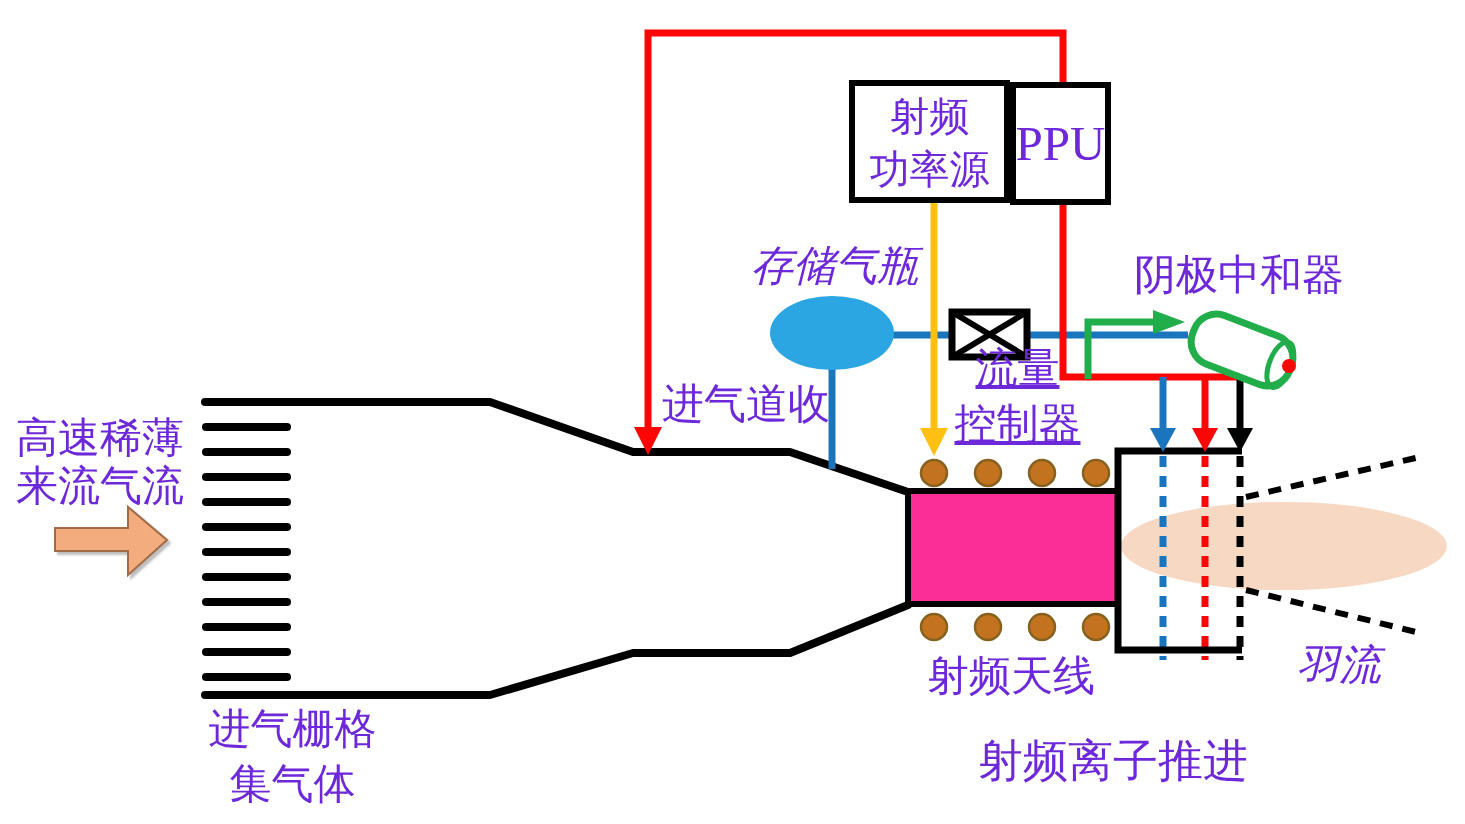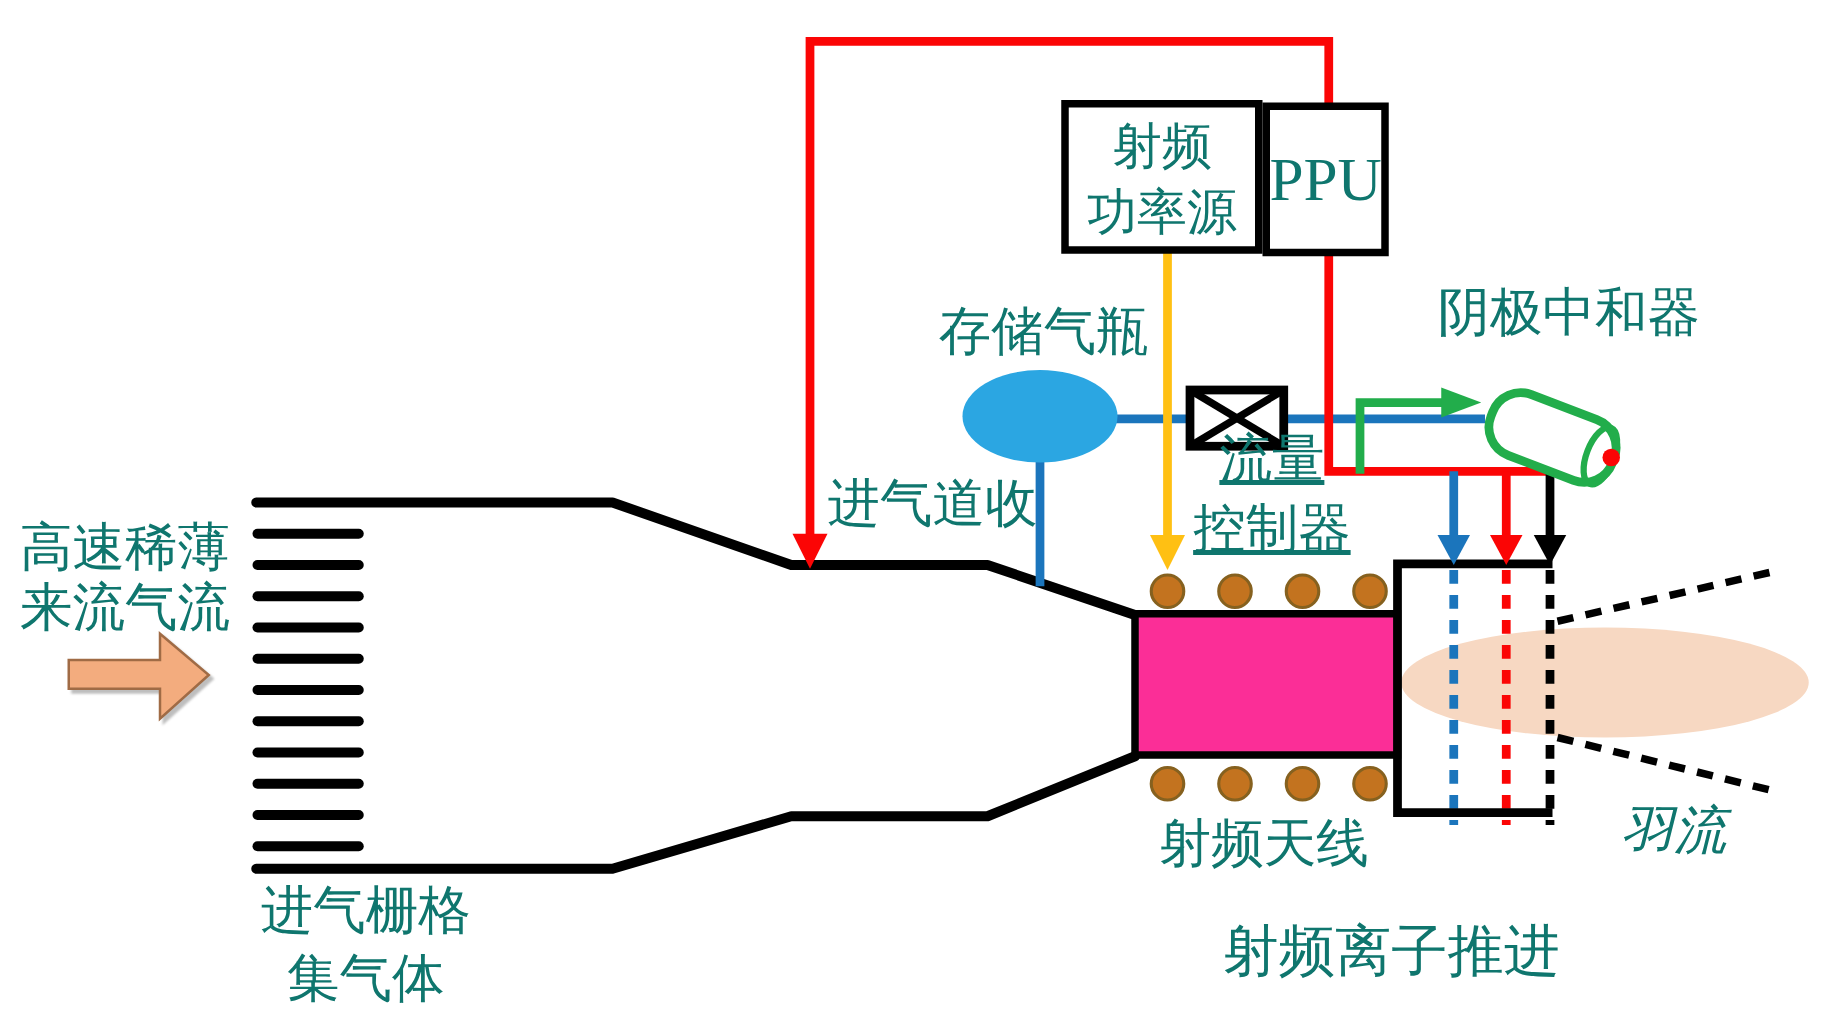--- a/index.html
+++ b/index.html
@@ -1,19 +1,19 @@
 <!DOCTYPE html>
 <html style="--black: #000000; --red: #FB0505; --blue: #1B75BC; --green: #22AD4B; --yellow: #FFC013; --magenta: #FB2E97; --bottle_blue: #2BA6E2; --coil_brown: #C3731F; --coil_edge: #86611F; --plume: #F7D8C2; --flow_arrow: #F3AC7E; --flow_arrow_edge: #A06B45;"><head>
 <meta charset="utf-8">
 <style>
   html,body{margin:0;padding:0;background:#ffffff;}
   .stage{position:relative;width:1465px;height:824px;background:#fff;overflow:hidden;
          font-family:"Liberation Serif","DejaVu Serif",serif;}
   .stage svg{position:absolute;left:0;top:0;}
-  .lbl{position:absolute;color:#0f766e;font-size:42px;line-height:1.1;white-space:nowrap;
+  .lbl{position:absolute;color:#6d28d9;font-size:42px;line-height:1.1;white-space:nowrap;
        font-family:"Liberation Serif","DejaVu Serif",serif;}
   .center{text-align:center;}
   
   .nf{fill:none}
   .sb{stroke:var(--black)} .sr{stroke:var(--red)} .sl{stroke:var(--blue)}
   .sg{stroke:var(--green)} .sy{stroke:var(--yellow)}
   .fb{fill:var(--black)} .fr{fill:var(--red)} .fl{fill:var(--blue)} .fg{fill:var(--green)}
   .fy{fill:var(--yellow)} .fw{fill:#ffffff}
   .fmag{fill:var(--magenta)}
   .fcoil{fill:var(--coil_brown);stroke:var(--coil_edge);stroke-width:2.5}
@@ -123,35 +123,35 @@
   </div>
 
 
   <div class="lbl center" style="left:195px;top:702px;width:195px;line-height:55px;">
     <div>进气栅格</div>
     <div>集气体</div>
   </div>
 
   <div class="lbl" style="left:662px;top:381px;">进气道收</div>
 
-  <div class="lbl" style="left:751px;top:243px;">存储气瓶</div>
+  <div class="lbl" style="left:751px;top:243px;font-style:italic;">存储气瓶</div>
 
   <div class="lbl center" style="left:852px;top:90px;width:155px;line-height:53px;font-size:40px;">
     <div>射频</div>
     <div>功率源</div>
   </div>
 
   <div class="lbl" style="left:1013px;top:85px;width:95px;height:117px;display:flex;align-items:center;justify-content:center;font-size:49px;">PPU</div>
 
   <div class="lbl center" style="left:945px;top:340px;width:145px;line-height:56px;text-decoration:underline;">
     <div>流量</div>
     <div>控制器</div>
   </div>
 
-  <div class="lbl" style="left:1134px;top:228px;margin-left:16px;">阴极中和器</div>
+  <div class="lbl" style="left:1134px;top:252px;">阴极中和器</div>
 
   <div class="lbl" style="left:927px;top:653px;">射频天线</div>
 
   <div class="lbl" style="left:978px;top:737px;font-size:45px;">射频离子推进</div>
 
   <div class="lbl" style="left:1297px;top:642px;font-style:italic;">羽流</div>
 
 </div>
 
 </body></html>

